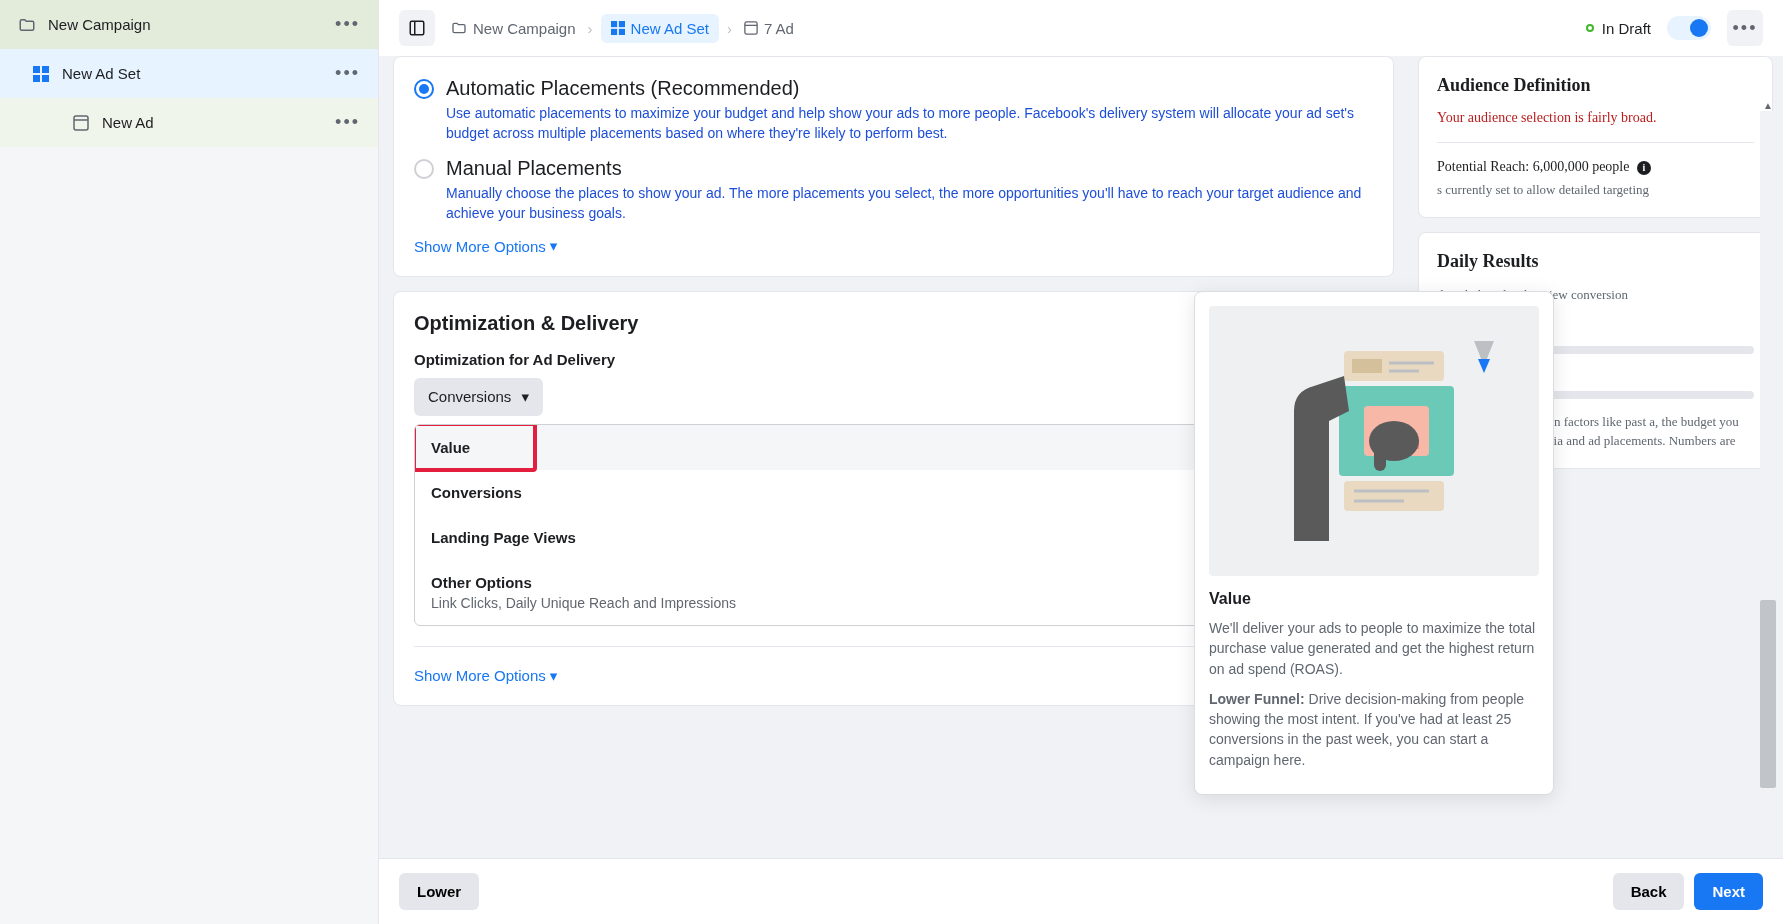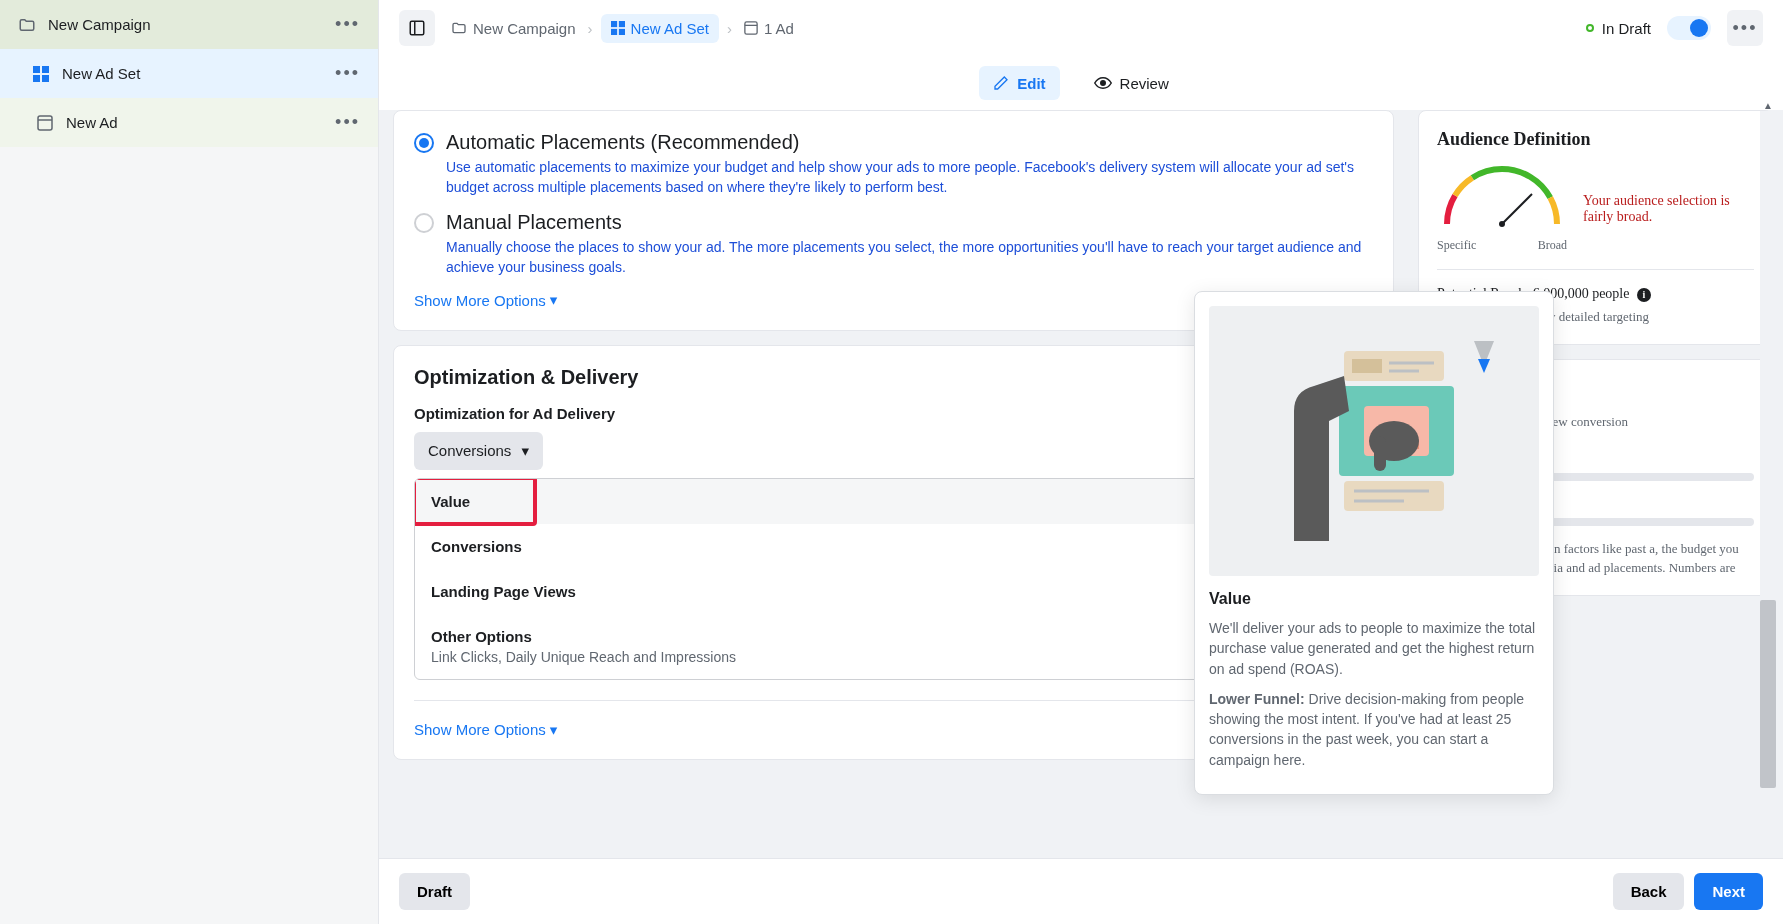--- a/index.html
+++ b/index.html
@@ -2,21 +2,21 @@
 <html><head>
 <meta charset="utf-8">
 <style>
 * { box-sizing: border-box; margin: 0; padding: 0; }
 body { font-family: -apple-system, BlinkMacSystemFont, "Segoe UI", Helvetica, Arial, sans-serif; background: #fff; color: #1c1e21; overflow: hidden; width: 1783px; height: 924px; }
 .app { display: flex; height: 100%; }
 .sidebar { width: 379px; background: #f5f6f7; border-right: 1px solid #e4e6eb; }
 .nav-item { display:flex; align-items:center; justify-content:space-between; padding: 14px 18px; font-size:15px; cursor:pointer; }
 .nav-campaign { background:#e3ebdb; }
 .nav-adset { background:#e7f3ff; padding-left:32px; }
-.nav-ad { background:#f0f5eb; padding-left:36px; }
+.nav-ad { background:#f0f5eb; padding-left:72px; }
 .nav-icon { width:18px; height:18px; margin-right:12px; display:inline-flex; align-items:center; justify-content:center; }
 .dots { color:#606770; font-size:18px; letter-spacing:2px; }
 .main { flex:1; display:flex; flex-direction:column; position:relative; }
 .topbar { display:flex; align-items:center; padding:10px 20px; gap:12px; }
 .icon-btn { width:36px; height:36px; border-radius:6px; background:#f0f2f5; display:flex; align-items:center; justify-content:center; cursor:pointer; }
 .breadcrumb { display:flex; align-items:center; gap:8px; font-size:15px; color:#606770; }
 .bc-sep { color:#bcc0c4; }
 .bc-active { color:#1877f2; background:#e7f3ff; padding:6px 10px; border-radius:6px; display:flex; align-items:center; gap:6px; }
 .bc-item { display:flex; align-items:center; gap:6px; padding:6px 4px; }
 .top-right { margin-left:auto; display:flex; align-items:center; gap:16px; }
@@ -141,50 +141,35 @@
               <rect x="9" y="9" width="7" height="7" fill="#1877f2"></rect>
             </svg>
           <span>New Ad Set</span>
         </span>
         <span class="bc-sep">›</span>
         <span class="bc-item">
           <svg width="14" height="14" viewBox="0 0 16 16" fill="none" stroke="#606770" stroke-width="1.5">
               <rect x="1" y="1" width="14" height="14" rx="2"></rect>
               <line x1="1" y1="5" x2="15" y2="5"></line>
             </svg>
-          <span>1 Ad</span>
+          <span>7 Ad</span>
         </span>
       </div>
       <div class="top-right">
         <div class="status">
           <span class="status-dot"></span>
           <span>In Draft</span>
         </div>
         <div class="toggle"></div>
         <div class="icon-btn">
             <span class="dots">•••</span>
           </div>
       </div>
     </div>
 
-    <div class="tabs">
-      <div class="tab tab-active">
-        <svg width="16" height="16" viewBox="0 0 24 24" fill="none" stroke="#1877f2" stroke-width="2">
-            <path d="M17 3l4 4L7 21H3v-4L17 3z"></path>
-          </svg>
-        <span>Edit</span>
-      </div>
-      <div class="tab">
-        <svg width="18" height="18" viewBox="0 0 24 24" fill="none" stroke="#1c1e21" stroke-width="2">
-            <path d="M1 12s4-7 11-7 11 7 11 7-4 7-11 7S1 12 1 12z"></path>
-            <circle cx="12" cy="12" r="3" fill="#1c1e21"></circle>
-          </svg>
-        <span>Review</span>
-      </div>
-    </div>
 
     <div class="content-area">
       <div class="form-col">
 
         <div class="card">
           <div class="radio-row">
             <div class="radio checked"></div>
             <div>
               <div class="opt-title">Automatic Placements (Recommended)</div>
               <div class="opt-desc">Use automatic placements to maximize your budget and help show your ads to more people. Facebook's delivery system will allocate your ad set's budget across multiple placements based on where they're likely to perform best.</div>
@@ -232,34 +217,20 @@
             <span>▾</span>
           </span>
         </div>
         <div style="height:80px;"></div>
       </div>
 
       <div class="right-col">
         <div class="rcard">
           <div class="rcard-title">Audience Definition</div>
           <div class="gauge-row">
-            <div class="gauge">
-              <svg width="130" height="70" viewBox="0 0 130 70">
-                <path d="M 10 60 A 55 55 0 0 1 120 60" fill="none" stroke="#e41e3f" stroke-width="6" stroke-dasharray="30 200"></path>
-                <path d="M 10 60 A 55 55 0 0 1 120 60" fill="none" stroke="#f7b928" stroke-width="6" stroke-dasharray="25 200" stroke-dashoffset="-30"></path>
-                <path d="M 10 60 A 55 55 0 0 1 120 60" fill="none" stroke="#42b72a" stroke-width="6" stroke-dasharray="90 200" stroke-dashoffset="-55"></path>
-                <path d="M 10 60 A 55 55 0 0 1 120 60" fill="none" stroke="#f7b928" stroke-width="6" stroke-dasharray="30 200" stroke-dashoffset="-145"></path>
-                <line x1="65" y1="60" x2="95" y2="30" stroke="#1c1e21" stroke-width="2"></line>
-                <circle cx="65" cy="60" r="3" fill="#1c1e21"></circle>
-              </svg>
-              <div class="gauge-labels">
-                <span>Specific</span>
-                <span>Broad</span>
-              </div>
-            </div>
             <div class="aud-text">Your audience selection is fairly broad.</div>
           </div>
           <div style="height:1px;background:#e4e6eb;margin:16px 0;"></div>
           <div class="reach">
             <span>Potential Reach: 6,000,000 people</span>
             <span class="info-icon">i</span>
           </div>
           <div class="small-text">s currently set to allow detailed targeting</div>
         </div>
 
@@ -309,16 +280,16 @@
       <span style="font-size:10px;color:#606770;">▲</span>
       <div class="scroll-track">
           <div class="scroll-thumb" style="top:65%;height:25%;"></div>
         </div>
       <span style="font-size:10px;color:#606770;">▼</span>
     </div>
   </div>
 </div>
 
 <div class="footer">
-  <button class="btn btn-close">Draft</button>
+  <button class="btn btn-close">Lower</button>
   <button class="btn btn-back">Back</button>
   <button class="btn btn-next">Next</button>
 </div>
 
 </body></html>

